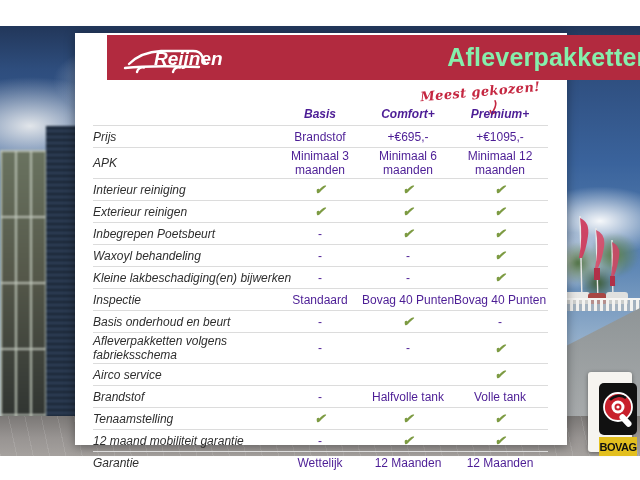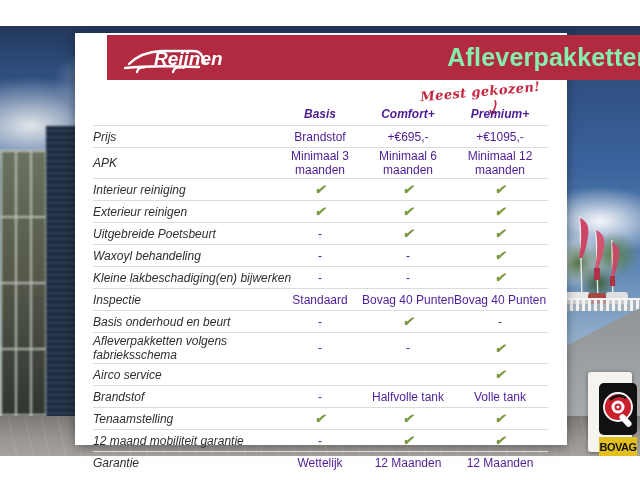--- a/index.html
+++ b/index.html
@@ -181,21 +181,21 @@
             <div class="tcell check">✔</div>
             <div class="tcell check">✔</div>
           </div>
           <div class="trow">
             <div class="tlabel">Exterieur reinigen</div>
             <div class="tcell check">✔</div>
             <div class="tcell check">✔</div>
             <div class="tcell check">✔</div>
           </div>
           <div class="trow">
-            <div class="tlabel">Uitgebreide Poetsbeurt</div>
+            <div class="tlabel">Inbegrepen Poetsbeurt</div>
             <div class="tcell">-</div>
             <div class="tcell check">✔</div>
             <div class="tcell check">✔</div>
           </div>
           <div class="trow">
             <div class="tlabel">Waxoyl behandeling</div>
             <div class="tcell">-</div>
             <div class="tcell">-</div>
             <div class="tcell check">✔</div>
           </div>

